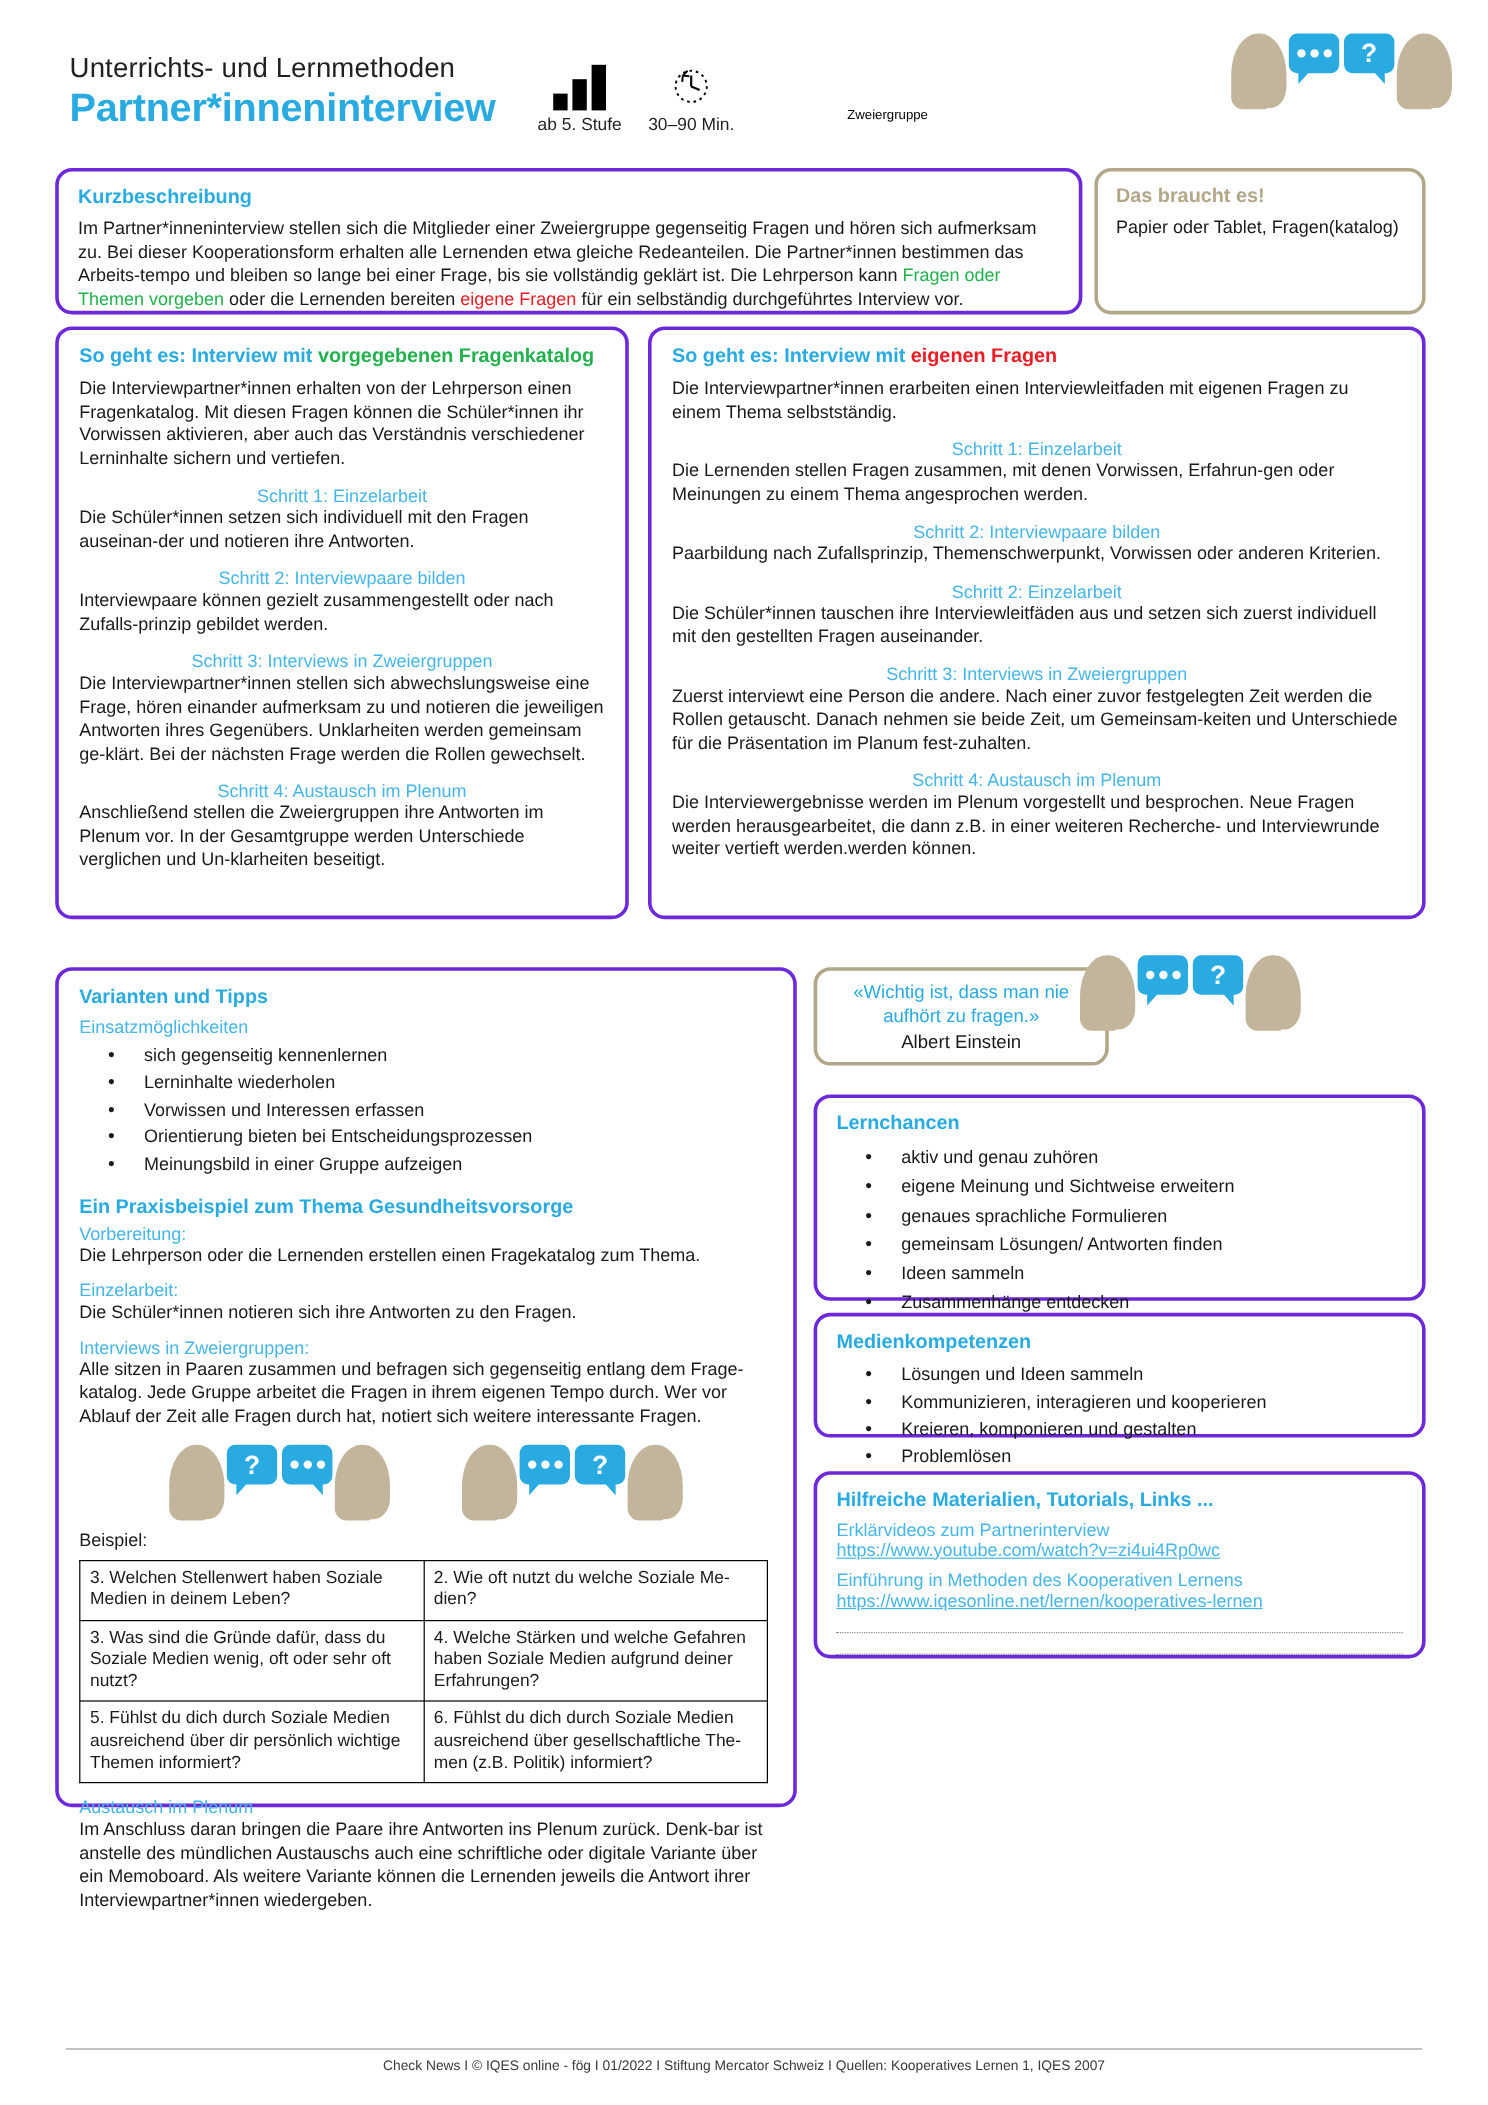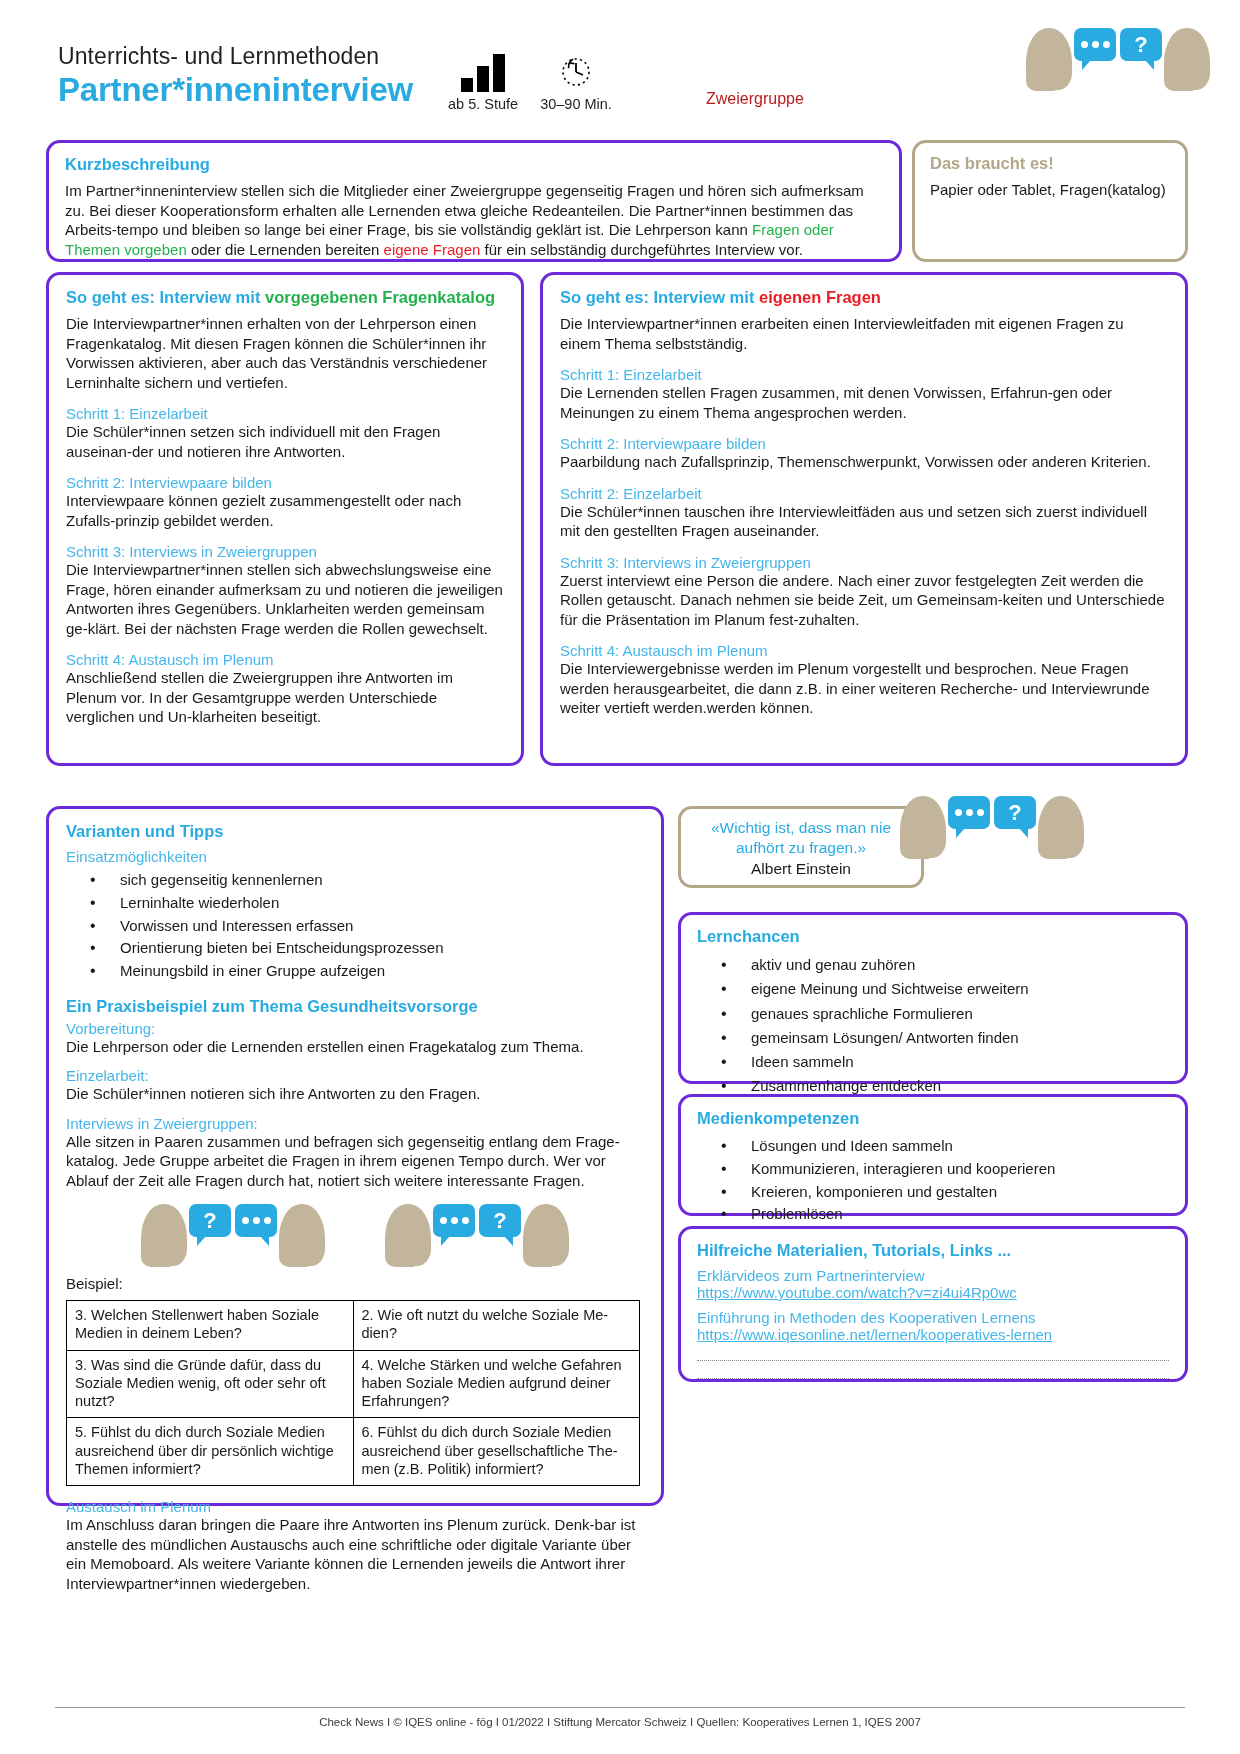--- a/index.html
+++ b/index.html
@@ -20,21 +20,21 @@
   .hdr-title { font-size:33px; font-weight:bold; color:#29ABE2; line-height:1.15; margin-top:2px; letter-spacing:-.2px;}
   .hdr-meta { position:absolute; left:390px; top:2px; display:flex; align-items:flex-end; gap:22px; }
   .meta-item { text-align:center; }
   .meta-icon { height:46px; display:flex; align-items:flex-end; justify-content:center; }
   .meta-label { font-size:14.5px; color:#231f20; margin-top:4px; white-space:nowrap; }
   .bars { display:flex; align-items:flex-end; gap:4px; }
   .bars span { background:#000; display:block; width:12px; }
   .bars .b1 { height:14px; }
   .bars .b2 { height:26px; }
   .bars .b3 { height:38px; }
-  .grp-label { font-size:16px; color:#b91c1c; position:absolute; left:648px; top:46px; white-space:nowrap;}
+  .grp-label { font-size:11px; color:#000000; position:absolute; left:648px; top:46px; white-space:nowrap;}
 
   
   .heads { display:inline-flex; align-items:flex-end; }
   .head {
     width:46px; height:62px; background:#C2B59B;
     border-radius:48% 48% 30% 30% / 55% 55% 28% 28%;
     position:relative;
   }
   .head::after{
     content:""; position:absolute; bottom:-1px; width:30px; height:16px;
@@ -63,21 +63,21 @@
   
   .box {
     position:absolute; border:3px solid #6d28d9; border-radius:14px; background:#fff;
   }
   .box.tan { border-color:#B3A789; }
   .box-title { color:#29ABE2; font-weight:bold; font-size:16.5px; margin:0 0 7px 0; }
   .box-title.tan { color:#B3A789; }
   .body-txt { font-size:15px; line-height:1.30; color:#1a1a1a; }
   .green { color:#22B14C; }
   .red { color:#ED1C24; }
-  .step { color:#46B6E8; font-size:15px; margin-top:13px; }
+  .step { color:#46B6E8; font-size:15px; margin-top:13px;text-align:center; }
   .sub-lbl { color:#46B6E8; font-size:15px; }
 
   ul.bul { list-style:none; margin:4px 0 0 0; padding:0; }
   ul.bul li { font-size:15px; line-height:1.52; position:relative; padding-left:54px; }
   ul.bul li::before { content:"\2022"; position:absolute; left:24px; top:-1px; font-size:16px; }
 
   
   table.ex { border-collapse:collapse; width:574px; margin-top:6px; }
   table.ex td {
     border:1.6px solid #000; padding:5px 8px 7px 8px;
@@ -291,21 +291,21 @@
     <ul class="bul" style="margin-top:0;">
       <li style="line-height:1.62">aktiv und genau zuhören</li>
       <li style="line-height:1.62">eigene Meinung und Sichtweise erweitern</li>
       <li style="line-height:1.62">genaues sprachliche Formulieren</li>
       <li style="line-height:1.62">gemeinsam Lösungen/ Antworten finden</li>
       <li style="line-height:1.62">Ideen sammeln</li>
       <li style="line-height:1.62">Zusammenhänge entdecken</li>
     </ul>
   </div>
 
-  <div class="box" style="left:678px; top:1094px; width:510px; height:122px; padding:12px 16px;">
+  <div class="box" style="left:678px; top:1094px; width:510px; height:104px; padding:12px 16px;">
     <div class="box-title">Medienkompetenzen</div>
     <ul class="bul" style="margin-top:0;">
       <li>Lösungen und Ideen sammeln</li>
       <li>Kommunizieren, interagieren und kooperieren</li>
       <li>Kreieren, komponieren und gestalten</li>
       <li>Problemlösen</li>
     </ul>
   </div>
 
   <div class="box" style="left:678px; top:1226px; width:510px; height:156px; padding:12px 16px;">

